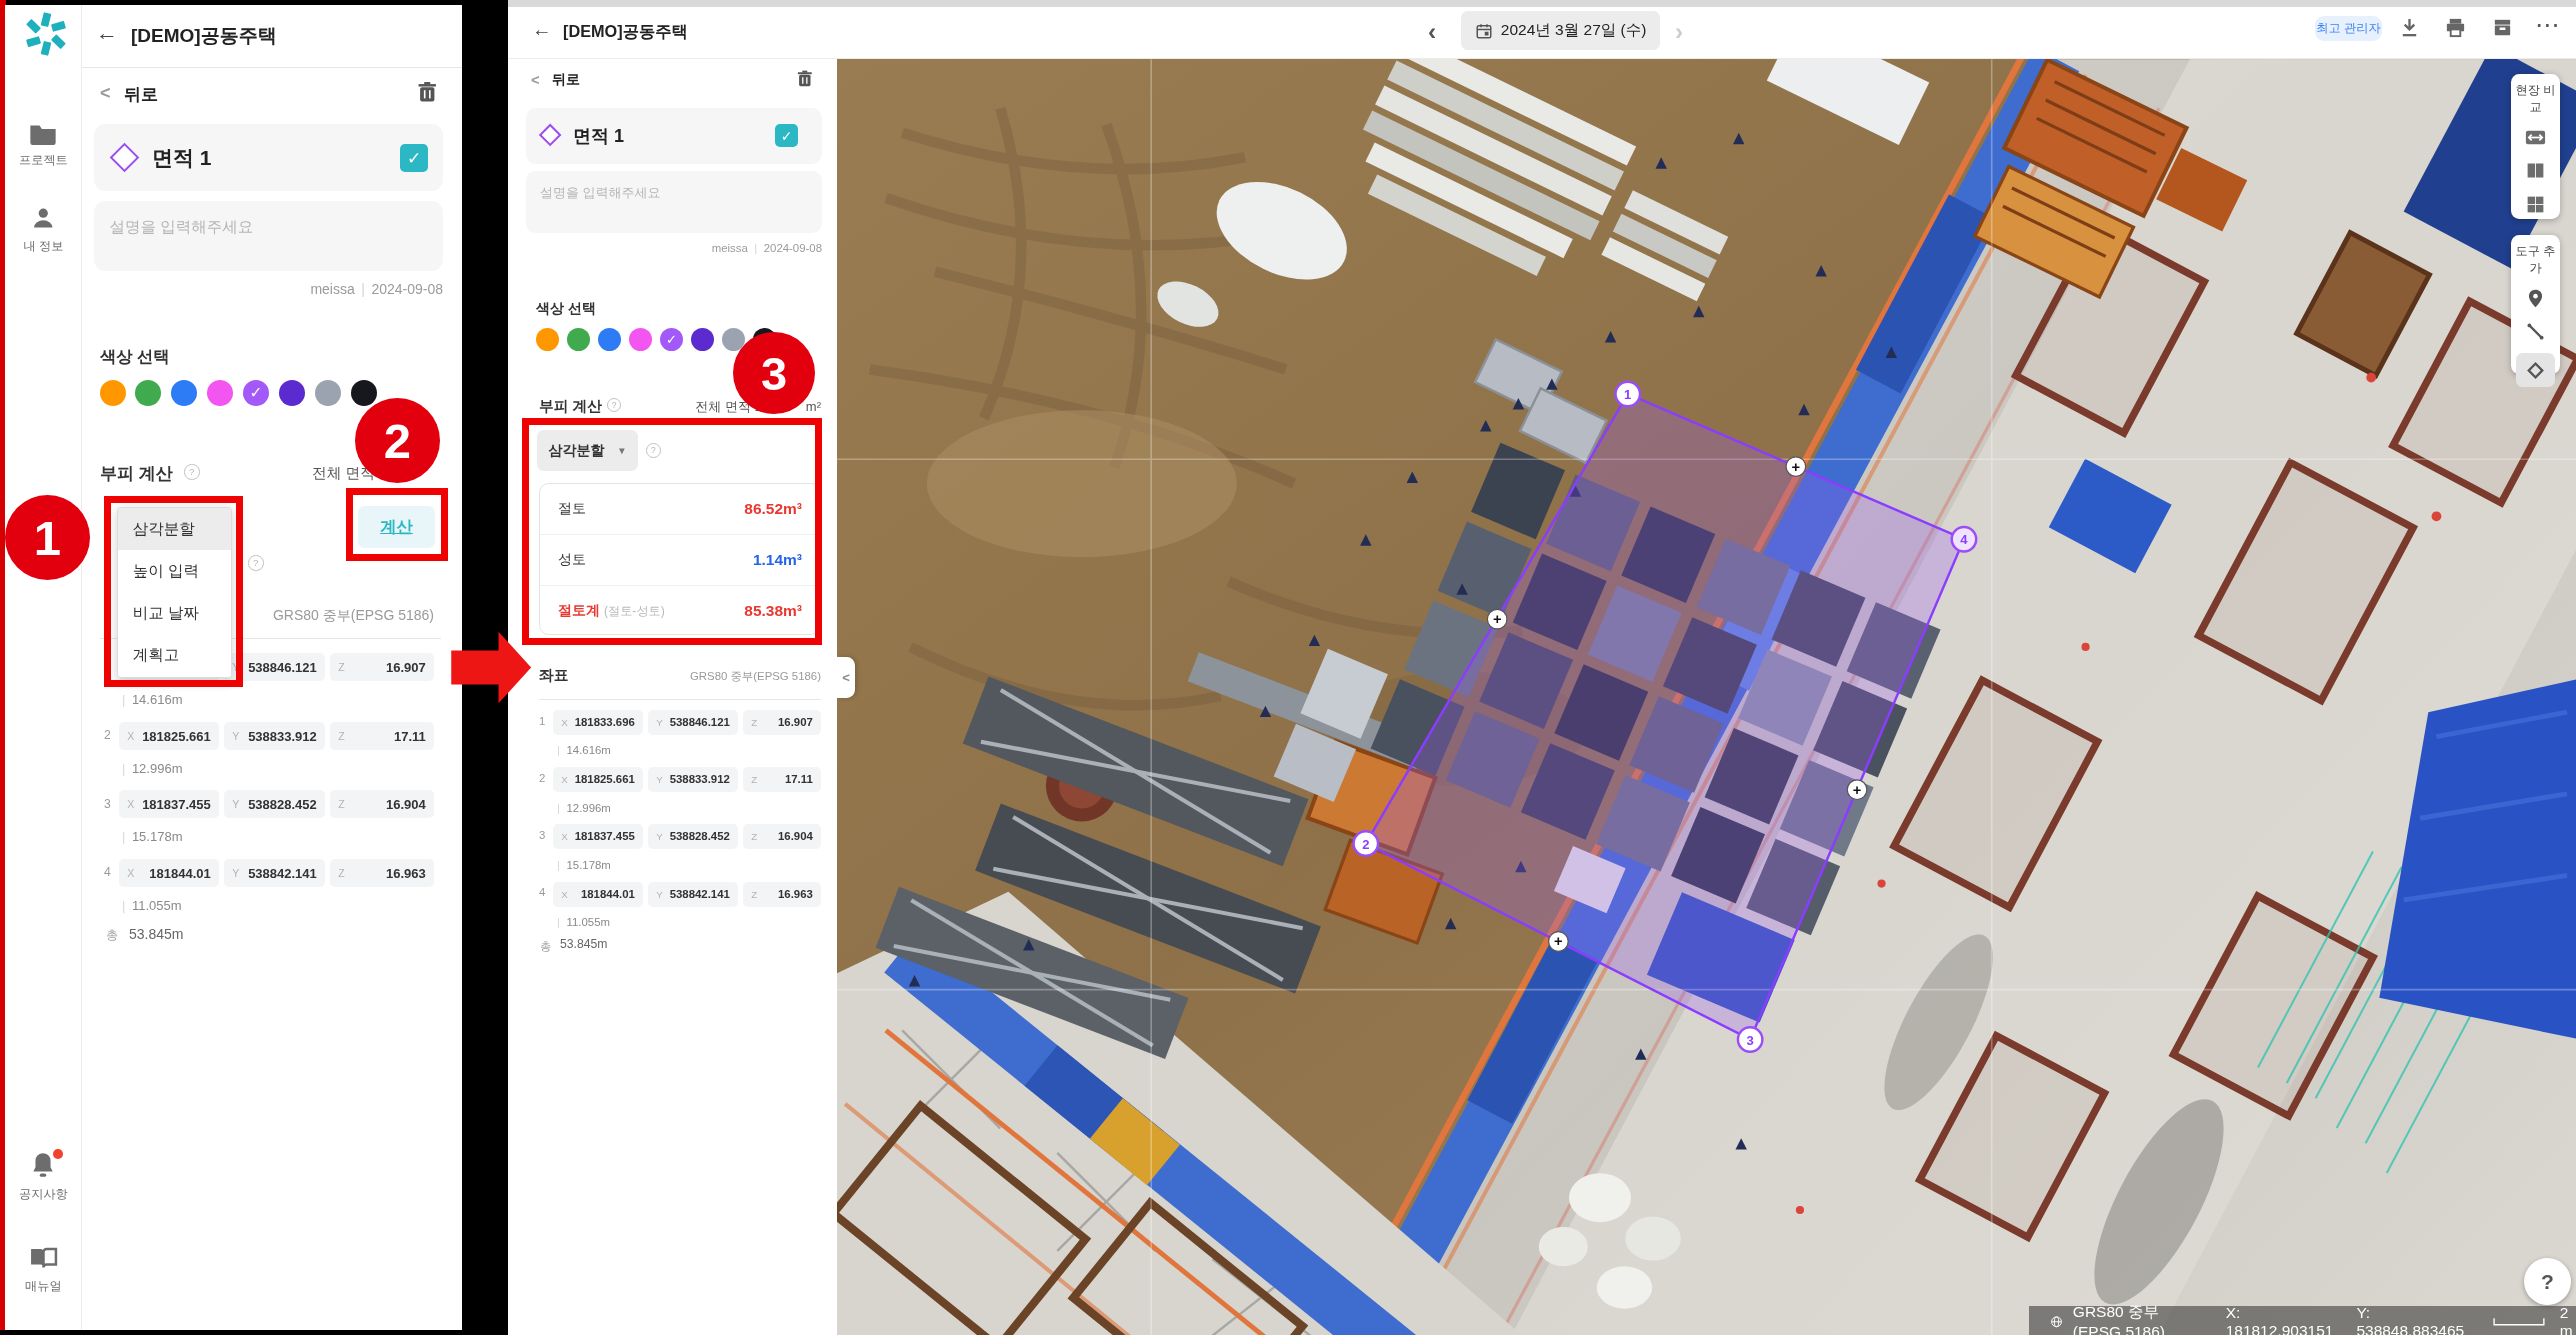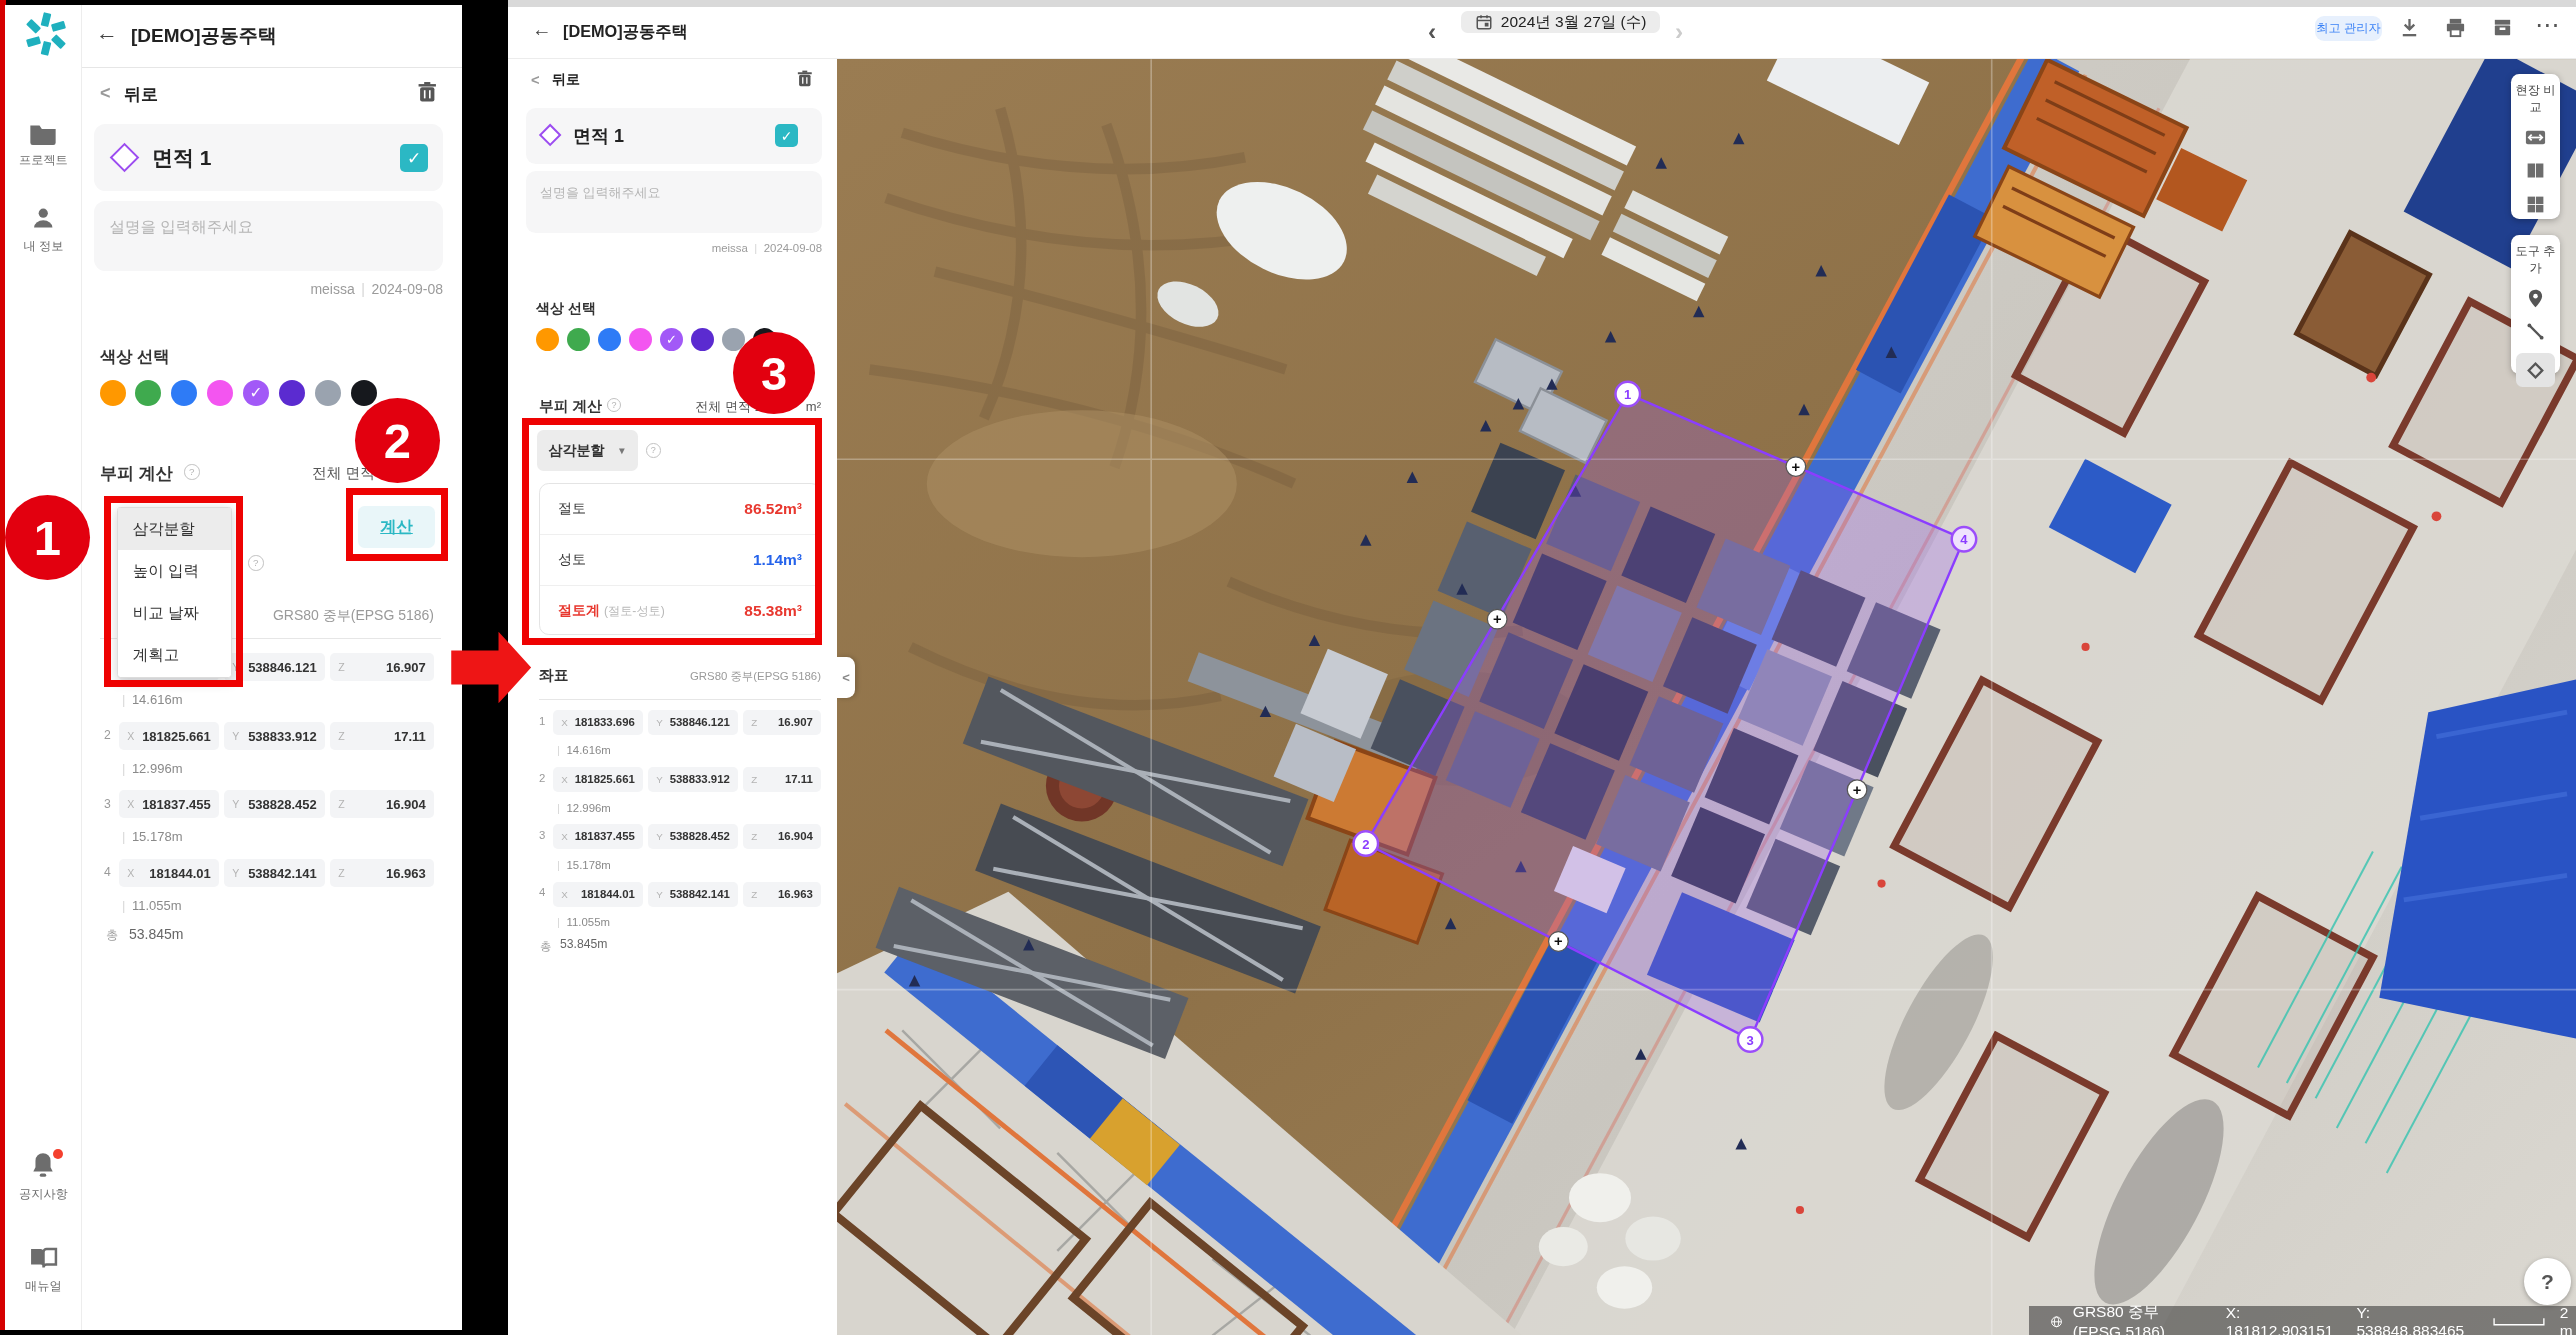--- a/index.html
+++ b/index.html
@@ -79,21 +79,21 @@
 </head>
 <body>
 
 <div id="screen">
 
   <div class="abs main-bg"></div>
   <div class="abs top-strip"></div>
   <div class="abs topbar"></div>
 
   <div class="abs chev" style="left:1428px; top:18px; font-size:24.5px;">‹</div>
-  <div class="abs date-btn" style="left:1461px; top:11.4px; width:199px; height:22px; font-size:15.5px;">
+  <div class="abs date-btn" style="left:1461px; top:11.4px; width:199px; height:39px; font-size:15.5px;">
     <svg width="18" height="18" viewBox="0 0 24 24">
         <rect x="3" y="5" width="18" height="16" rx="2" fill="none" stroke="#555" stroke-width="2"></rect>
         <line x1="3" y1="10" x2="21" y2="10" stroke="#555" stroke-width="2"></line>
         <line x1="8" y1="3" x2="8" y2="7" stroke="#555" stroke-width="2"></line>
         <line x1="16" y1="3" x2="16" y2="7" stroke="#555" stroke-width="2"></line>
         <rect x="13" y="13" width="5" height="5" fill="#555"></rect>
       </svg>
     <span>2024년 3월 27일 (수)</span>
   </div>
   <div class="abs chev dis" style="left:1675px; top:18px; font-size:24.5px;">›</div>

